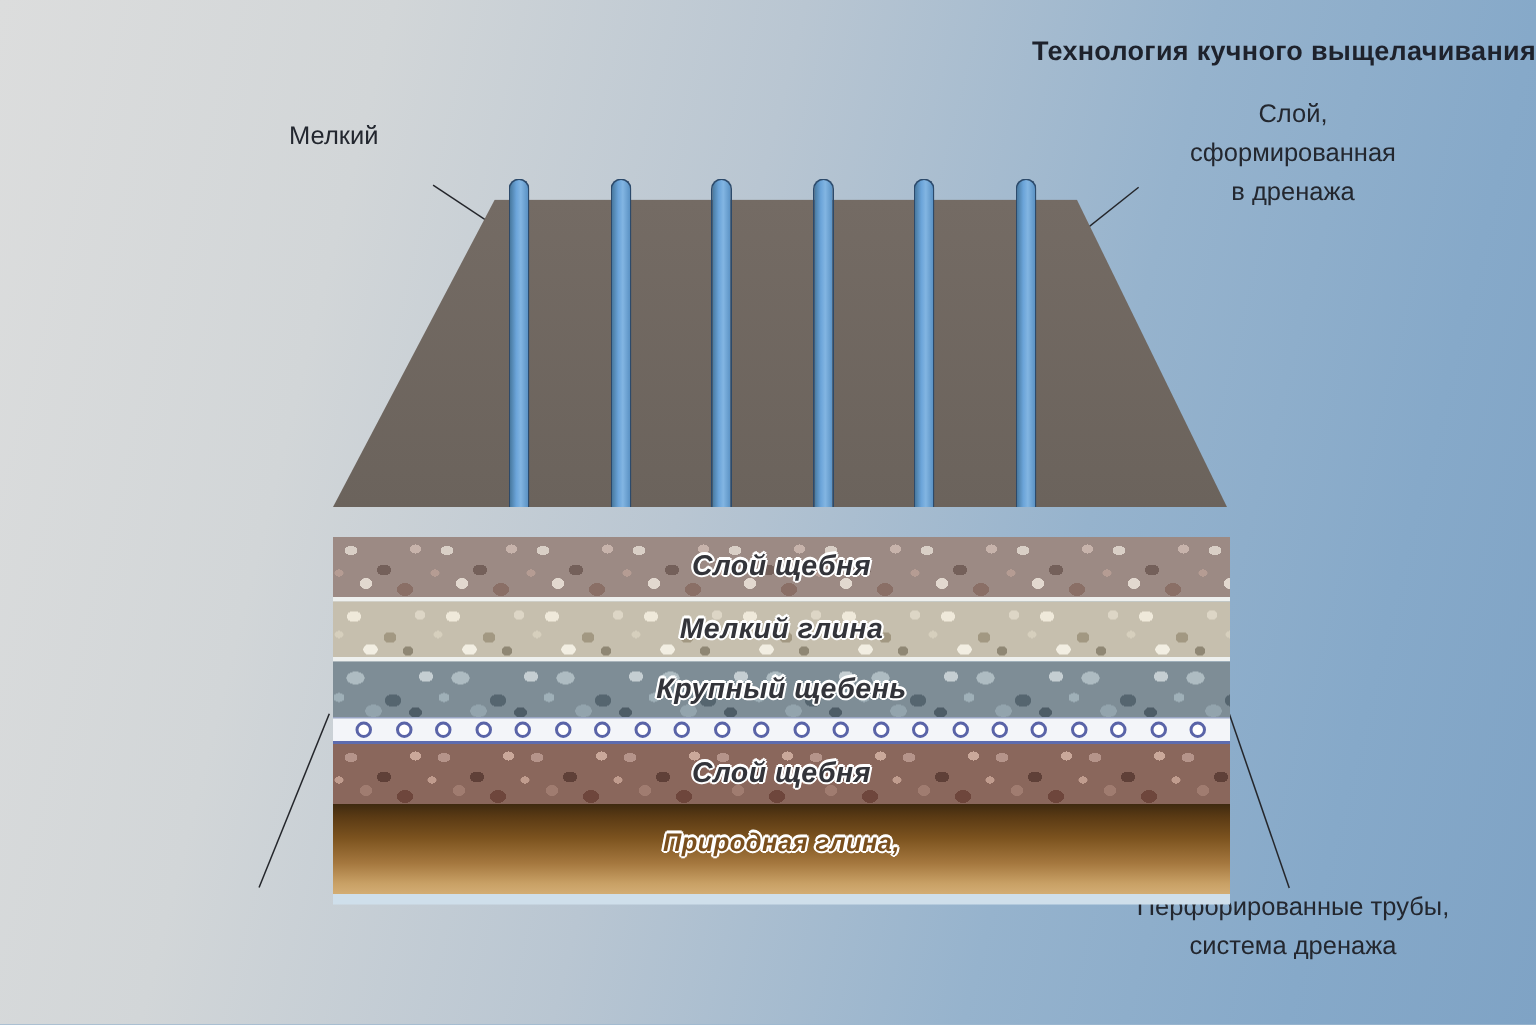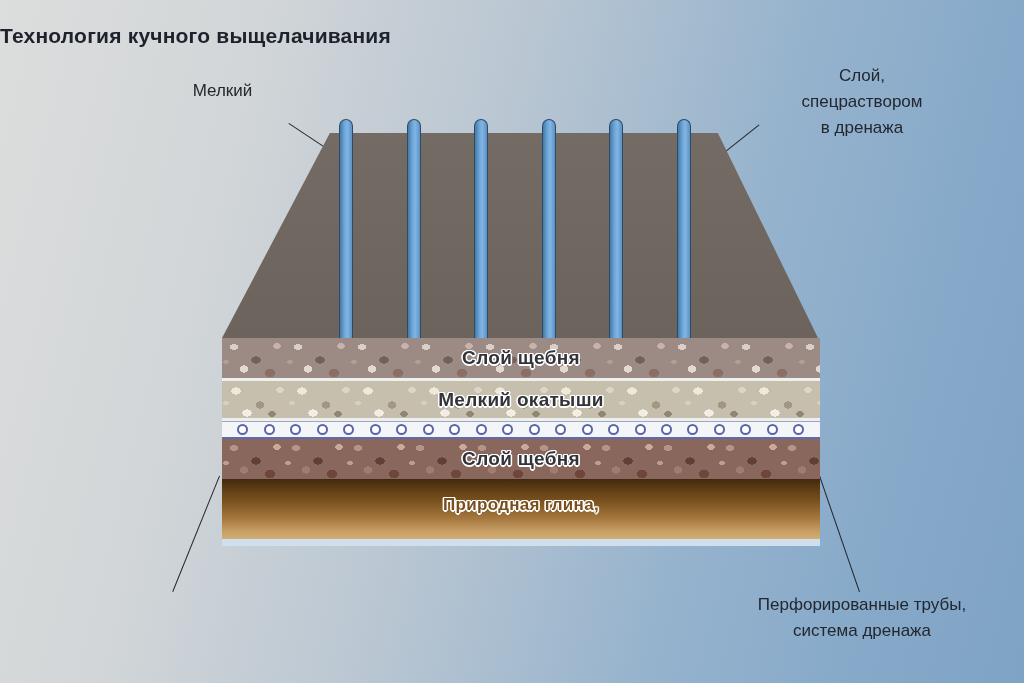--- a/index.html
+++ b/index.html
@@ -3,22 +3,22 @@
 <meta charset="utf-8">
 <style>
   html,body{margin:0;padding:0;background:#9db8d0;}
   .stage{
     position:relative;width:1024px;height:683px;overflow:hidden;
     font-family:"Liberation Sans",sans-serif;
     background:linear-gradient(104deg,#dcdddd 0%,#d2d6d8 22%,#b9c6d2 45%,#96b3cd 68%,#86a9c9 86%,#7fa3c5 100%);
   }
   
   .title{
-    position:absolute;left:0;top:24px;width:100%;text-align:left;
-    font-size:21px;font-weight:600;color:#1e222c;letter-spacing:.2px;
+    position:absolute;left:0;top:24px;width:100%;text-align:right;
+    font-size:18px;font-weight:600;color:#1e222c;letter-spacing:.2px;
   }
   .ann{position:absolute;text-align:center;font-size:17px;line-height:26px;font-weight:500;color:#23272f;}
   #ann-pipes{left:85px;top:78px;width:275px;}
   #ann-ore{left:727px;top:63px;width:270px;}
   #ann-film{left:20px;top:592px;width:290px;}
   #ann-drain{left:695px;top:592px;width:334px;}
   
   .leader{position:absolute;height:0;border-top:1.6px solid #24262b;transform-origin:0 0;}
   #leader-pipes{left:289px;top:123px;width:66px;transform:rotate(33.5deg);}
   #leader-ore{left:704px;top:168px;width:70px;transform:rotate(-38.5deg);}
@@ -30,21 +30,21 @@
     background:linear-gradient(#746b64,#6b635c);
     clip-path:polygon(18.1% 0,83.2% 0,100% 100%,0 100%);
   }
   .pipe{
     position:absolute;top:119px;width:14px;height:219px;
     background:linear-gradient(90deg,#48799f 0%,#6ba4d9 35%,#82b5e2 60%,#5b92c4 100%);
     border:1.5px solid #2c4a6b;border-bottom:none;border-radius:8px 8px 0 0;
     box-sizing:border-box;
   }
   
-  .block{position:absolute;left:222px;top:338px;width:598px;height:294px;}
+  .block{position:absolute;left:222px;top:358px;width:598px;height:294px;font-style:italic;}
   .layer{position:relative;width:100%;}
   .sep{height:3px;background:#eef0ee;}
   .layer-label{
     position:absolute;left:0;right:0;top:50%;transform:translateY(-50%);
     text-align:center;font-size:19px;font-weight:bold;color:#33343a;letter-spacing:.3px;
     text-shadow:-1.5px 0 #fff,1.5px 0 #fff,0 -1.5px #fff,0 1.5px #fff,
                 -1px -1px #fff,1px -1px #fff,-1px 1px #fff,1px 1px #fff;
   }
   .l1{height:40px;background-color:#9c8a84;background-image:
     radial-gradient(7px 5px at 12px 9px,#d9cfc6 60%,transparent 61%),
@@ -102,21 +102,21 @@
 
 <div class="stage">
 
   <div class="title">Технология кучного выщелачивания</div>
 
   <div class="ann" id="ann-pipes">
     <div>Мелкий</div>
   </div>
   <div class="ann" id="ann-ore">
     <div>Слой,</div>
-    <div>спецраствором</div>
+    <div>сформированная</div>
     <div>в дренажа</div>
   </div>
   <div class="ann" id="ann-drain">
     <div>Перфорированные трубы,</div>
     <div>система дренажа</div>
   </div>
 
   <div class="leader" id="leader-pipes"></div>
   <div class="leader" id="leader-ore"></div>
   <div class="leader" id="leader-film"></div>
@@ -131,23 +131,26 @@
       <div class="pipe" style="left: 609.4px;"></div>
       <div class="pipe" style="left: 677px;"></div>
     </div>
 
   <div class="block">
     <div class="layer l1">
       <div class="layer-label">Слой щебня</div>
     </div>
     <div class="sep"></div>
     <div class="layer l2">
-      <div class="layer-label">Мелкий окатыши</div>
+      <div class="layer-label">Мелкий глина</div>
     </div>
     <div class="sep"></div>
+    <div class="layer l3">
+      <div class="layer-label">Крупный щебень</div>
+    </div>
     <div class="pipe-band" id="pipe-band">
         <span class="hole"></span>
         <span class="hole"></span>
         <span class="hole"></span>
         <span class="hole"></span>
         <span class="hole"></span>
         <span class="hole"></span>
         <span class="hole"></span>
         <span class="hole"></span>
         <span class="hole"></span>

